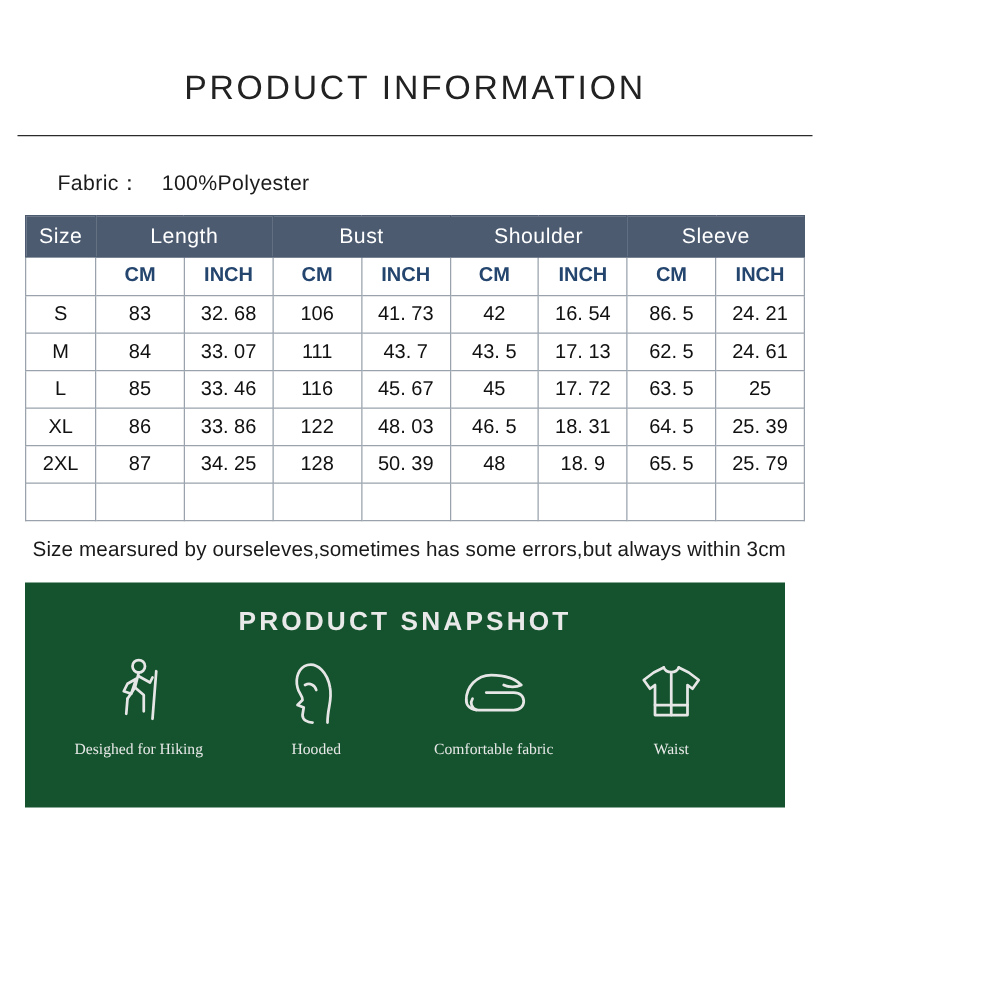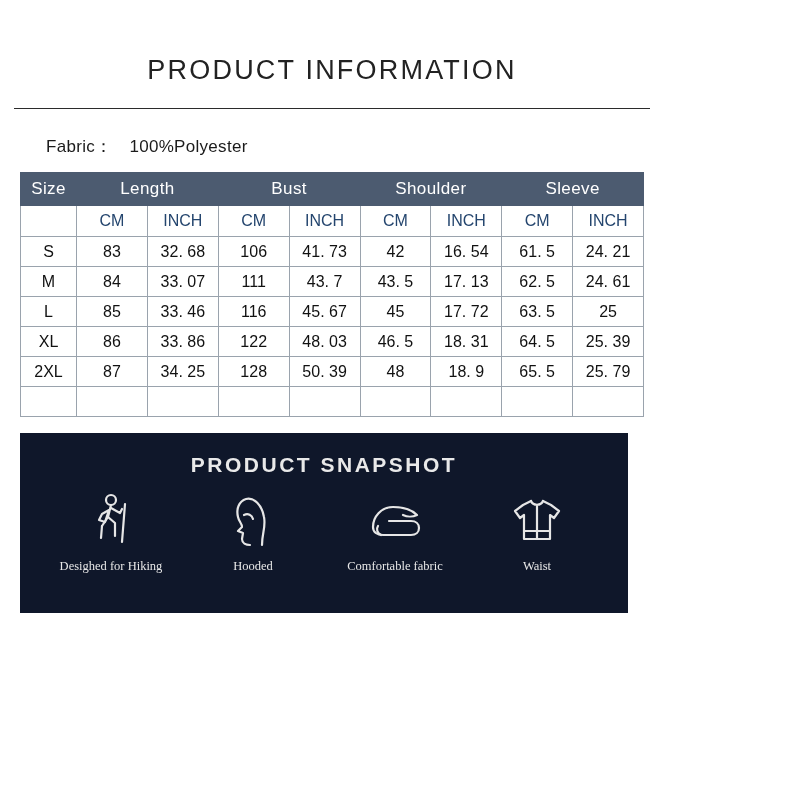--- a/index.html
+++ b/index.html
@@ -74,21 +74,21 @@
   tr.head-row th {
     background: #4c5b70;
     color: #ffffff;
     font-size: 17px;
     height: 32px;
     border: 1px solid #4c5b70;
     letter-spacing: 0.4px;
   }
   tr.unit-row td {
     color: #24456e;
-    font-weight: 400;
+    font-weight: 700;
     font-size: 16px;
     height: 30px;
   }
   tr.unit-row td.blank {
     background: #ffffff;
   }
   tr.empty-row td {
     height: 29px;
   }
   .col-size { width: 9%; }
@@ -97,21 +97,21 @@
   .note {
     font-size: 16.5px;
     color: #1a1a1a;
     padding: 14px 10px 0 12px;
     letter-spacing: 0.1px;
   }
 
   
   .snapshot {
     margin: 16px 22px 0 6px;
-    background: #0f172a;
+    background: #14532d;
     height: 180px;
     position: relative;
   }
   .snapshot-title {
     text-align: center;
     color: #e9e9e9;
     font-size: 21px;
     letter-spacing: 2.5px;
     padding-top: 20px;
     font-weight: 700;
@@ -190,21 +190,21 @@
         </tr>
 
         <tr>
           <td>S</td>
           <td>83</td>
           <td>32. 68</td>
           <td>106</td>
           <td>41. 73</td>
           <td>42</td>
           <td>16. 54</td>
-          <td>61. 5</td>
+          <td>86. 5</td>
           <td>24. 21</td>
         </tr>
         <tr>
           <td>M</td>
           <td>84</td>
           <td>33. 07</td>
           <td>111</td>
           <td>43. 7</td>
           <td>43. 5</td>
           <td>17. 13</td>
@@ -252,20 +252,21 @@
           <td></td>
           <td></td>
           <td></td>
           <td></td>
           <td></td>
         </tr>
       </tbody>
     </table>
   </div>
 
+  <div class="note">Size mearsured by ourseleves,sometimes has some errors,but always within 3cm</div>
 
   <div class="snapshot">
     <div class="snapshot-title">PRODUCT SNAPSHOT</div>
     <div class="snap-items">
 
       <div class="snap-item">
         <div class="snap-icon">
           <svg width="44" height="56" viewBox="0 0 44 56" fill="none" stroke="#e6e6e6" stroke-width="2.2" stroke-linecap="round" stroke-linejoin="round">
             <circle cx="22" cy="8" r="5"></circle>
             <path d="M22 13 L19 25 L13 34"></path>

